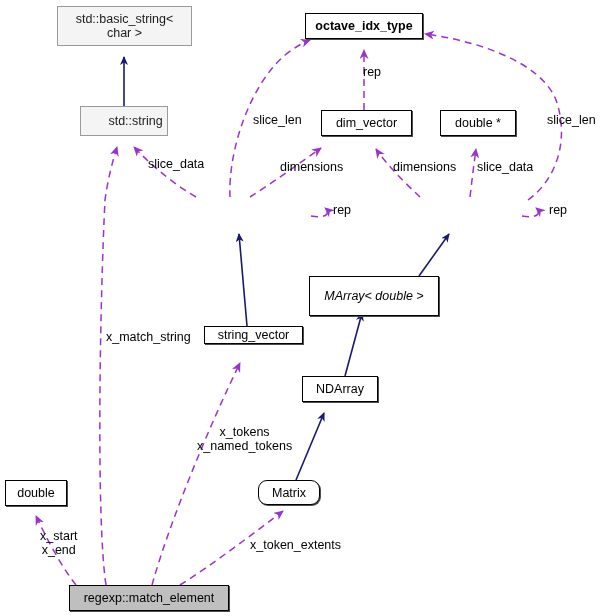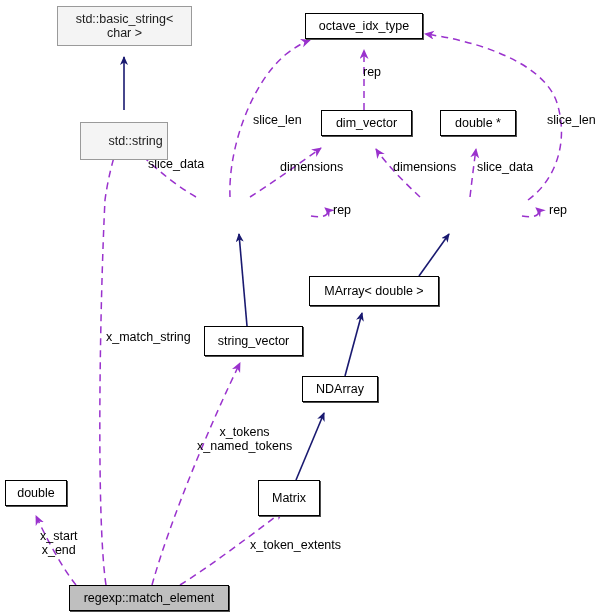--- a/index.html
+++ b/index.html
@@ -115,39 +115,39 @@
 
       <path d="M76,585 C60,565 44,533 36,516"></path>
 
       <path d="M180,585 C212,565 258,530 283,511"></path>
     </g>
   </svg>
 
   <div class="node-box std" style="left:57px; top:6px; width:135px; height:40px;">std::basic_string&lt;
 char &gt;</div>
 
-  <div class="node-box std" style="left:80px; top:122px; width:88px; height:38px;padding-left:23px;">std::string</div>
+  <div class="node-box std" style="left:80px; top:106px; width:88px; height:30px;padding-left:23px;">std::string</div>
 
-  <div class="node-box thick" style="left:305px; top:13px; width:118px; height:26px;">octave_idx_type</div>
+  <div class="node-box thick" style="left:305px; top:13px; width:118px; height:26px;font-weight:bold;">octave_idx_type</div>
 
   <div class="node-box thick" style="left:321px; top:110px; width:91px; height:26px;">dim_vector</div>
 
   <div class="node-box thick" style="left:440px; top:110px; width:76px; height:26px;">double *</div>
 
 
 
-  <div class="node-box thick" style="left:309px; top:276px; width:130px; height:30px;">MArray&lt; double &gt;</div>
+  <div class="node-box thick" style="left:309px; top:276px; width:130px; height:40px;font-style:italic;">MArray&lt; double &gt;</div>
 
-  <div class="node-box thick" style="left:204px; top:326px; width:99px; height:30px;">string_vector</div>
+  <div class="node-box thick" style="left:204px; top:326px; width:99px; height:18px;">string_vector</div>
 
   <div class="node-box thick" style="left:302px; top:376px; width:76px; height:26px;">NDArray</div>
 
   <div class="node-box thick" style="left:5px; top:480px; width:62px; height:26px;">double</div>
 
-  <div class="node-box thick" style="left:258px; top:480px; width:62px; height:36px;">Matrix</div>
+  <div class="node-box thick" style="left:258px; top:480px; width:62px; height:25px;border-radius:9px;">Matrix</div>
 
   <div class="node-box focus thick" style="left:69px; top:585px; width:160px; height:26px;">regexp::match_element</div>
 
   <div class="edge-label" style="left:363px; top:65px;">rep</div>
 
   <div class="edge-label" style="left:253px; top:113px;">slice_len</div>
 
   <div class="edge-label" style="left:547px; top:113px;">slice_len</div>
 
   <div class="edge-label" style="left:148px; top:157px;">slice_data</div>

